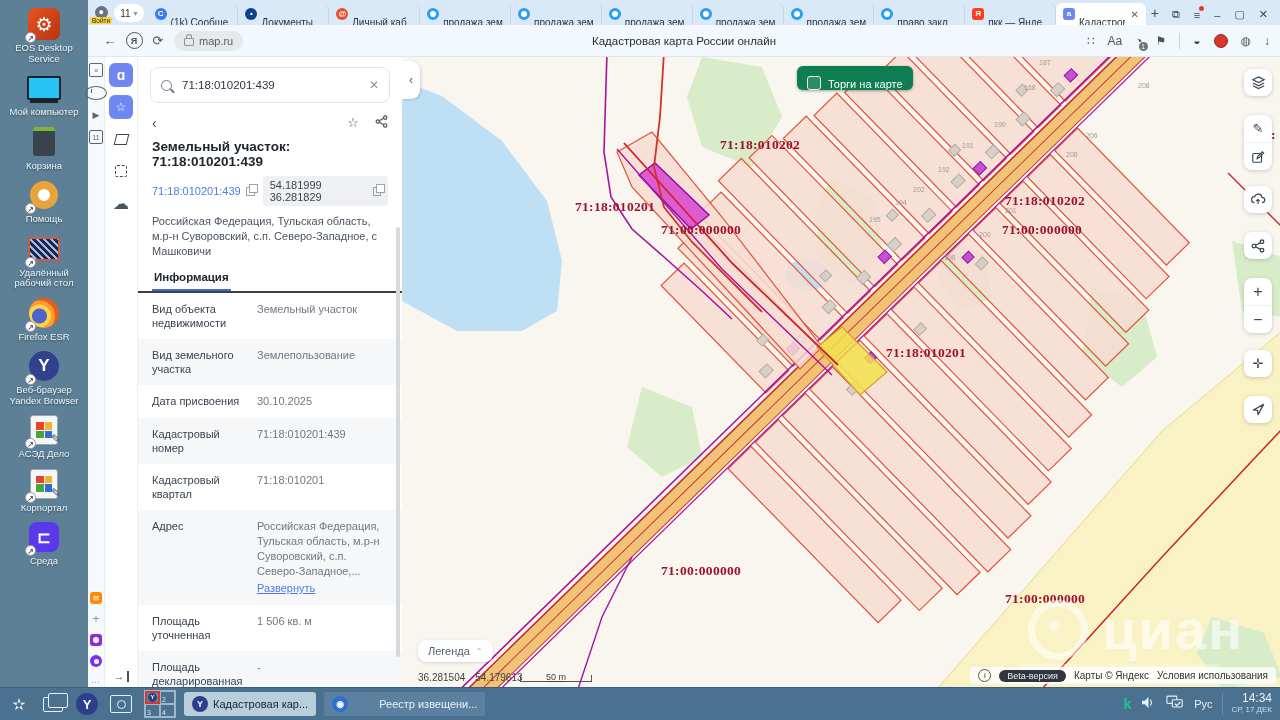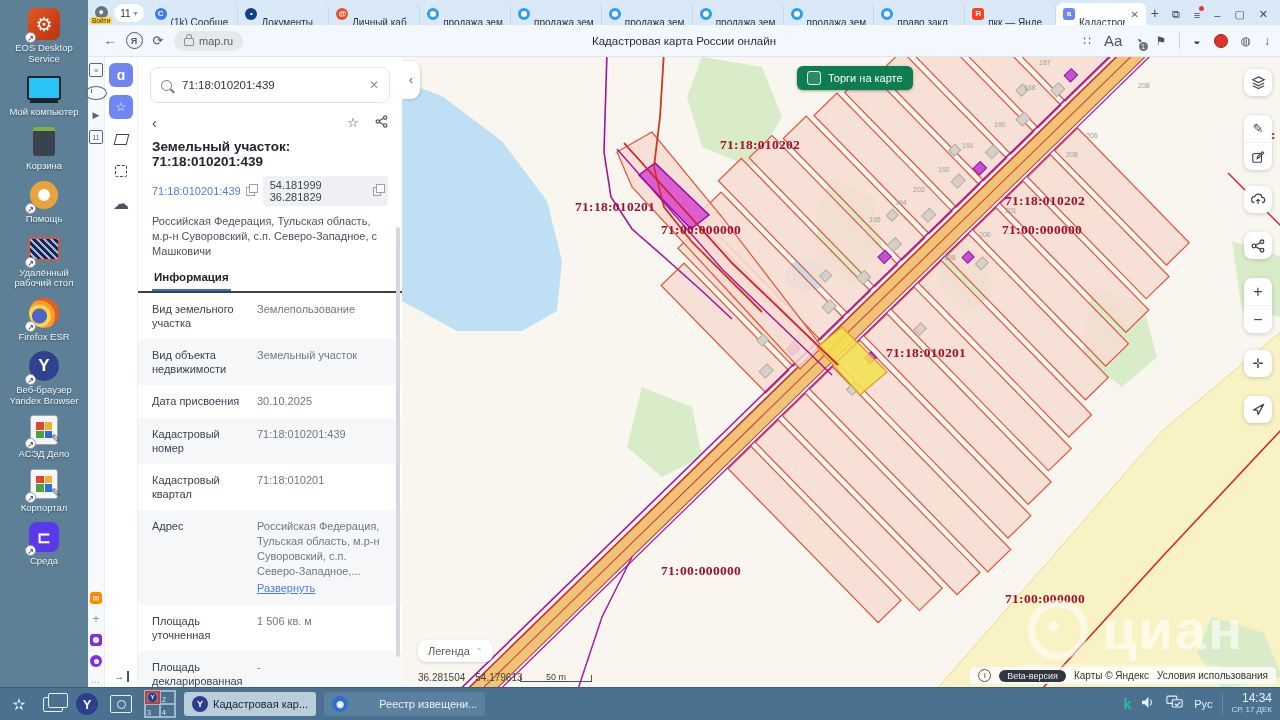--- a/index.html
+++ b/index.html
@@ -117,21 +117,21 @@
   .row .l{width:95px;flex:0 0 95px;font-size:11px;line-height:14px;color:#3a4350;}
   .row .v{flex:1;font-size:11px;line-height:15px;color:#6f7884;}
   .row .v a{color:#4a7de8;text-decoration:underline;display:block;margin-top:2px;}
   #pscroll{position:absolute;right:2px;top:170px;width:4px;height:430px;background:#d6dade;border-radius:2px;}
   
   #mapwrap{flex:1;position:relative;background:#f8f6ee;overflow:hidden;}
   #mapsvg{position:absolute;left:0;top:0;}
   .collapse{position:absolute;left:0;top:4px;width:18px;height:38px;background:#fff;border-radius:0 9px 9px 0;
     box-shadow:1px 1px 3px rgba(0,0,0,.15);display:flex;align-items:center;justify-content:center;color:#55606a;font-size:12px;}
   .trades{position:absolute;left:395px;top:9px;height:24px;background:#0e7d52;border-radius:6px;color:#fff;
-    font-size:11px;display:flex;align-items:center;gap:7px;padding:0 10px;box-shadow:0 1px 3px rgba(0,0,0,.35);}
+    font-size:11px;display:flex;align-items:flex-end;gap:7px;padding:0 10px;box-shadow:0 1px 3px rgba(0,0,0,.35);}
   .trades .cb{width:12px;height:12px;border:1.4px solid #e9f5ef;border-radius:3px;background:rgba(255,255,255,.12);}
   .mctl{position:absolute;right:8px;width:28px;background:#fff;border-radius:8px;box-shadow:0 1px 4px rgba(0,0,0,.18);
     display:flex;flex-direction:column;align-items:center;}
   .mbtn{width:28px;height:27px;display:flex;align-items:center;justify-content:center;color:#3c4650;font-size:13px;}
   .mbtn+.mbtn{border-top:1px solid #eef1f4;}
   .legend{position:absolute;left:16px;bottom:26px;background:#fff;border-radius:8px;box-shadow:0 1px 3px rgba(0,0,0,.15);
     padding:5px 10px;font-size:11px;color:#55606a;display:flex;align-items:center;gap:6px;}
   .legend .ch{font-size:8px;color:#8a939c;}
   .coords{position:absolute;left:16px;bottom:5px;font-size:10px;color:#444;display:flex;gap:10px;}
   .scale{position:absolute;left:118px;bottom:6px;width:70px;border-left:1px solid #555;border-right:1px solid #555;border-bottom:1px solid #555;height:6px;text-align:center;}
@@ -309,21 +309,21 @@
         <span class="ya-circle">Я</span>
       </span>
     <span class="nbico">⟳</span>
     <div class="urlchip">
       <span class="lock"></span>
       <span>map.ru</span>
     </div>
     <div class="pagetitle">Кадастровая карта России онлайн</div>
     <div class="nav-r">
       <span>∷</span>
-      <span style="font-size:15px;">Aa</span>
+      <span style="font-size:12px;">Aa</span>
       <span class="bellbadge">◔<i>1</i></span>
       <span>⚑</span>
       <span class="navdiv"></span>
       <span style="color:#39424c;">◒</span>
       <span class="redball"></span>
       <span>◍</span>
       <span>↓</span>
     </div>
   </div>
 
@@ -389,26 +389,26 @@
           </span>
         <span class="co">
             <span>54.181999 36.281829</span>
             <span class="copy"></span>
           </span>
       </div>
       <div class="addr">Российская Федерация, Тульская область, м.р-н Суворовский, с.п. Северо-Западное, с Машковичи</div>
       <div class="ptabs"><span class="ptab">Информация</span></div>
       <div class="rows">
         <div class="row">
+            <span class="l">Вид объекта недвижимости</span>
+            <span class="v">Земельный участок</span>
+          </div>
+        <div class="row">
             <span class="l">Вид земельного участка</span>
             <span class="v">Землепользование</span>
-          </div>
-        <div class="row">
-            <span class="l">Вид объекта недвижимости</span>
-            <span class="v">Земельный участок</span>
           </div>
         <div class="row">
             <span class="l">Дата присвоения</span>
             <span class="v">30.10.2025</span>
           </div>
         <div class="row">
             <span class="l">Кадастровый номер</span>
             <span class="v">71:18:010201:439</span>
           </div>
         <div class="row">

